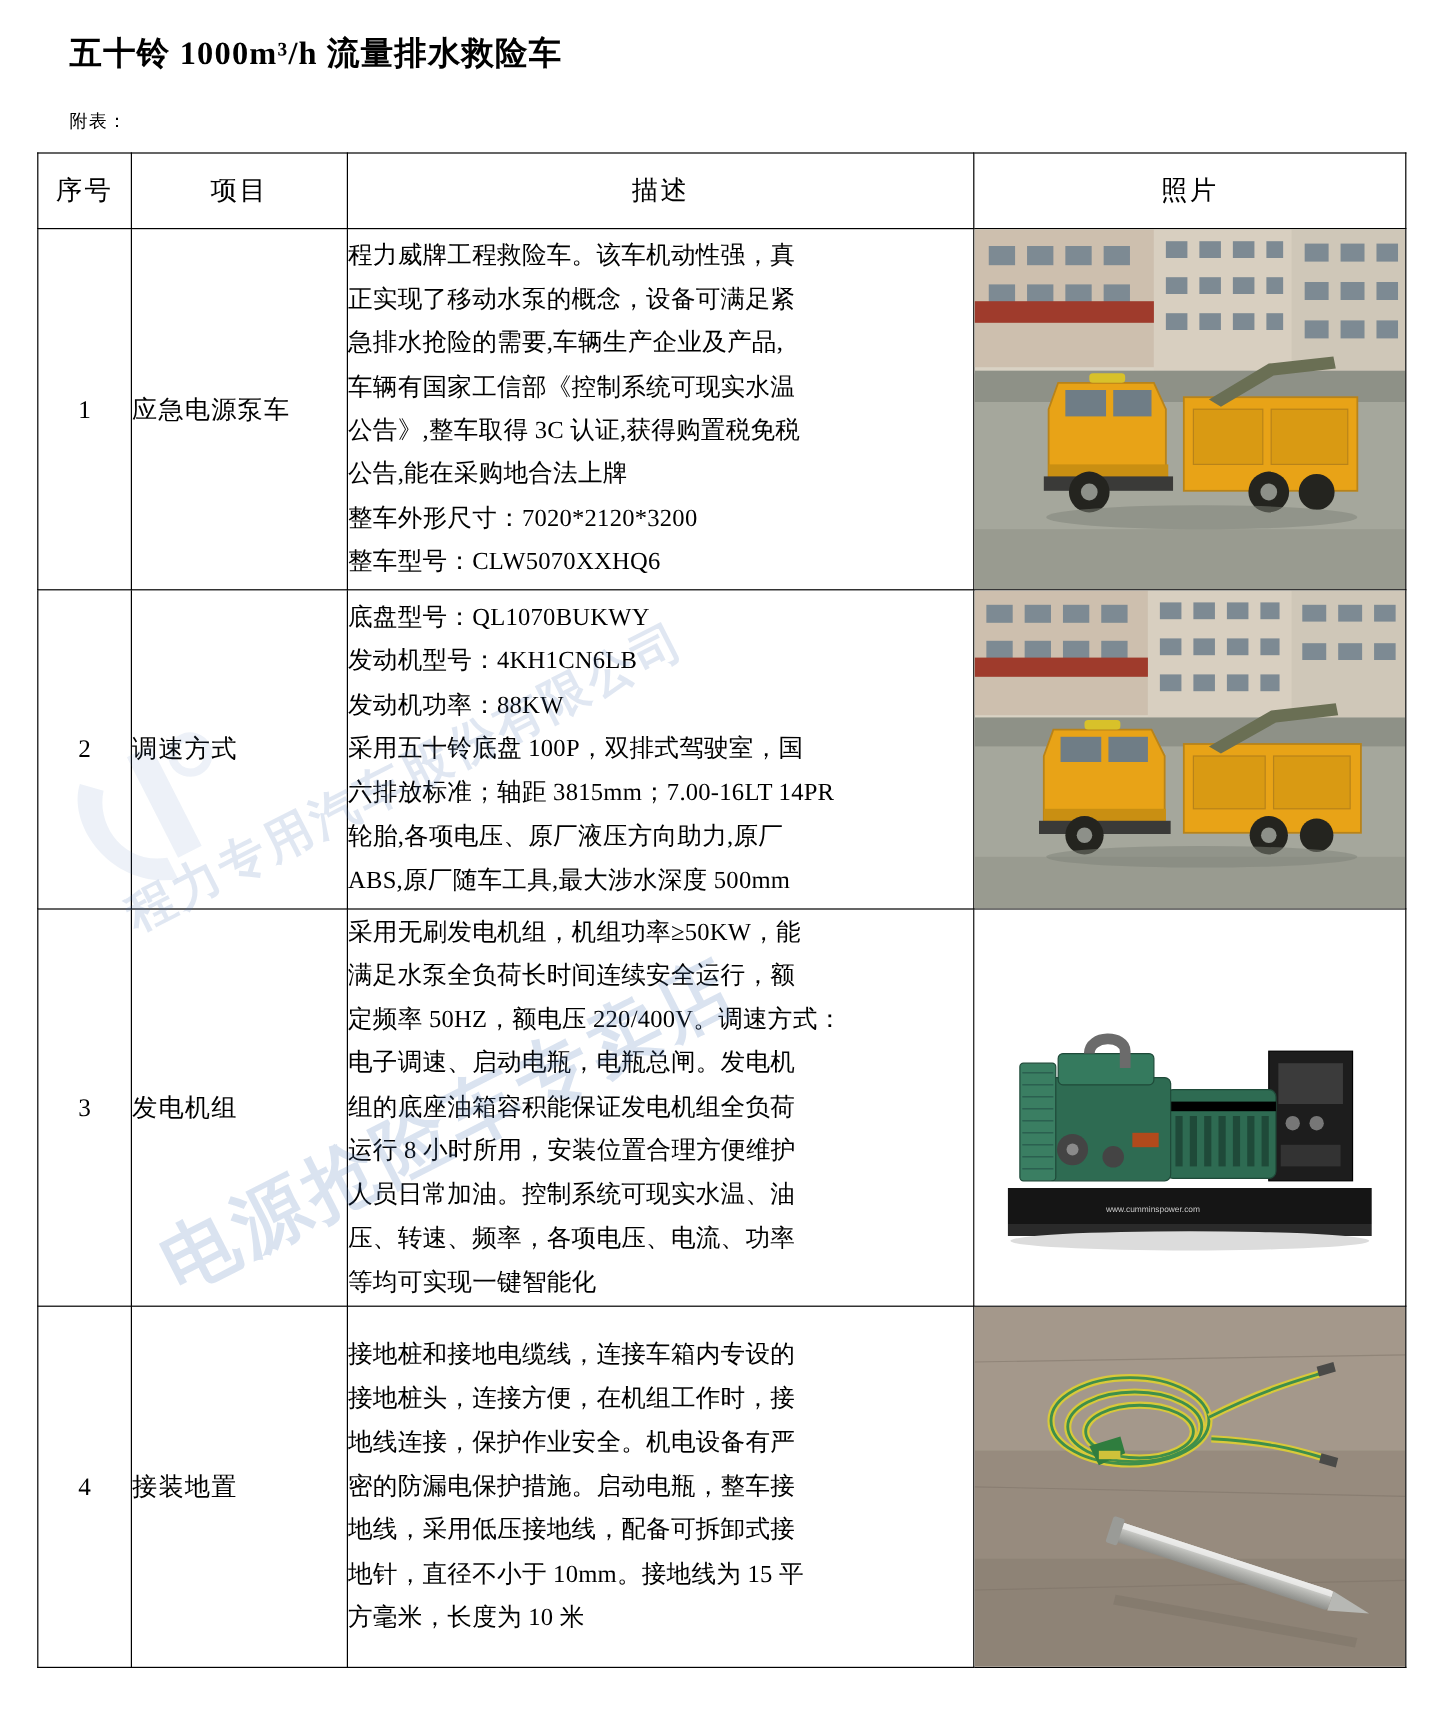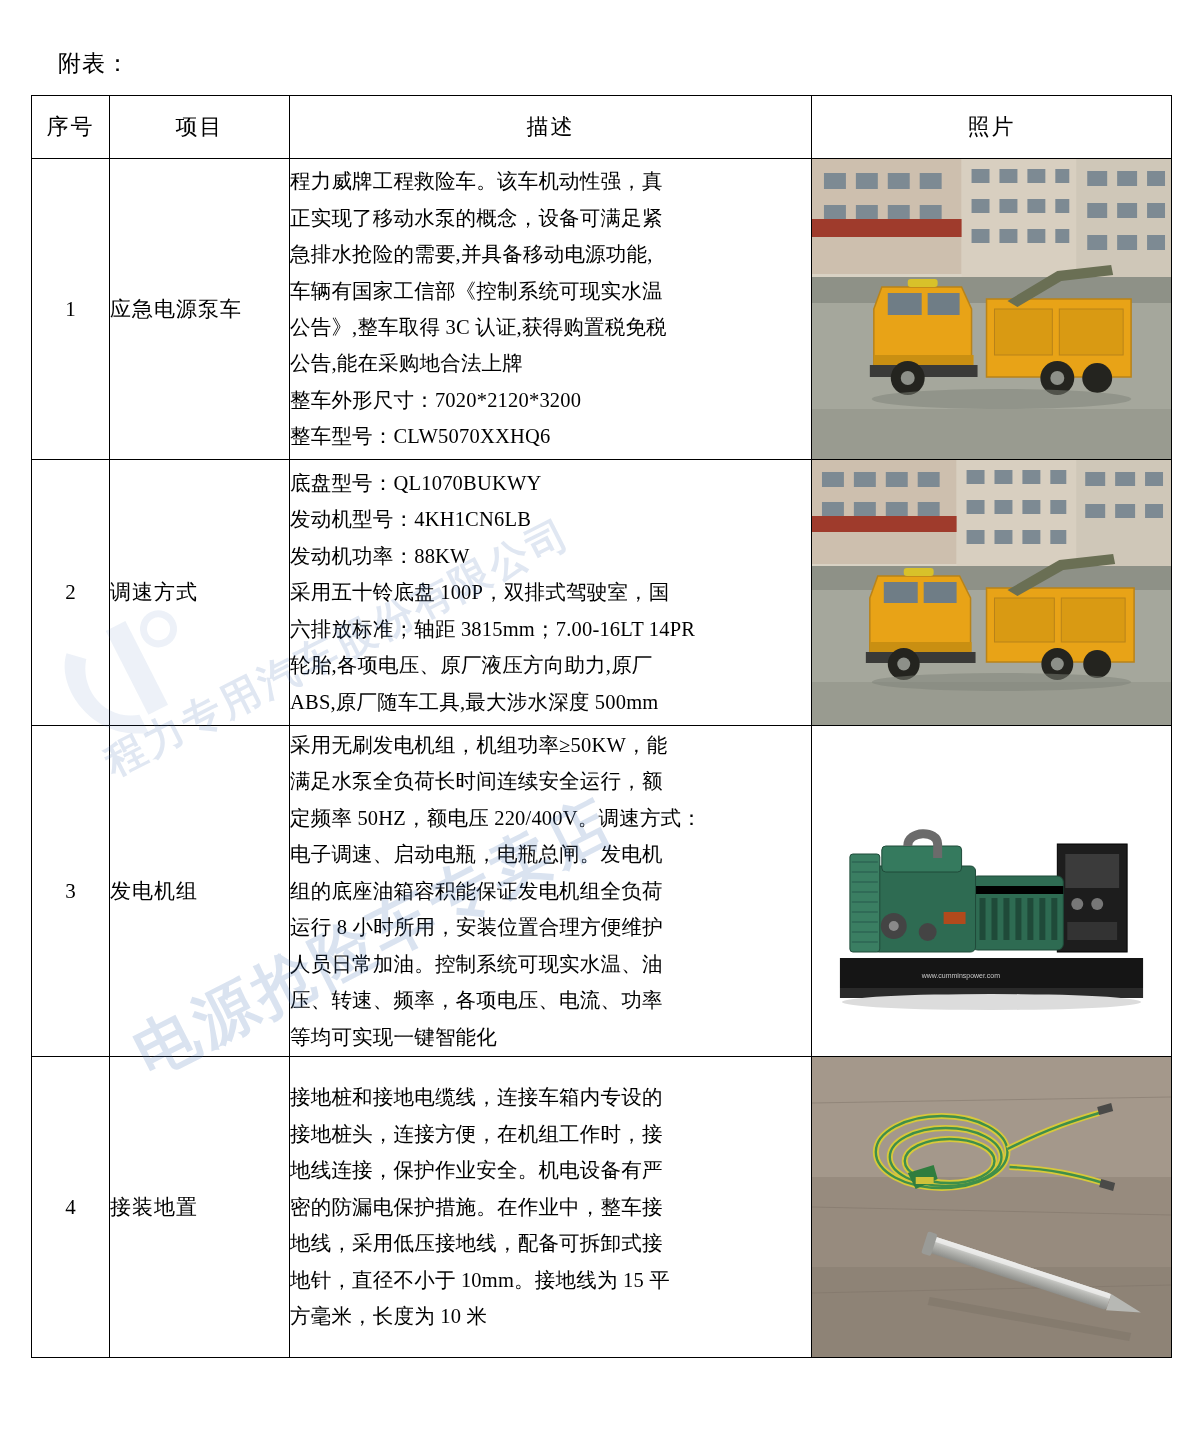--- a/index.html
+++ b/index.html
@@ -23,21 +23,21 @@
     position: relative;
   }
   .doc-title {
     font-size: 27px;
     font-weight: bold;
     letter-spacing: 1px;
     margin: 8px 0 0 28px;
     font-family: "Liberation Serif", "DejaVu Serif", serif;
   }
   .sub-label {
-    font-size: 23px;
+    font-size: 15px;
     margin: 30px 0 16px 28px;
     letter-spacing: 1px;
   }
   table.spec {
     border-collapse: collapse;
     width: 1140px;
     margin-left: 1px;
     table-layout: fixed;
   }
   table.spec td, table.spec th {
@@ -134,20 +134,21 @@
     top: 600px;
     transform: rotate(-27deg);
     opacity: 0.22;
   }
 </style>
 </head>
 <body>
 
 <div class="page">
 
+  <div class="doc-title">五十铃 1000m³/h 流量排水救险车</div>
 
   <div class="sub-label">附表：</div>
 
   <table class="spec">
     <colgroup>
       <col class="col-no">
       <col class="col-item">
       <col class="col-desc">
       <col class="col-photo">
     </colgroup>
@@ -160,21 +161,21 @@
       </tr>
     </thead>
     <tbody>
 
       <tr>
         <td class="no-cell">1</td>
         <td class="item-cell">应急电源泵车</td>
         <td class="desc-cell">
           <span class="line">程力威牌工程救险车。该车机动性强，真</span>
           <span class="line">正实现了移动水泵的概念，设备可满足紧</span>
-          <span class="line">急排水抢险的需要,并具备移动电源功能,</span>
+          <span class="line">急排水抢险的需要,车辆生产企业及产品,</span>
           <span class="line">车辆有国家工信部《控制系统可现实水温</span>
           <span class="line">公告》,整车取得 3C 认证,获得购置税免税</span>
           <span class="line">公告,能在采购地合法上牌</span>
           <span class="line">整车外形尺寸：7020*2120*3200</span>
           <span class="line">整车型号：CLW5070XXHQ6</span>
         </td>
         <td class="photo-cell">
           <div class="photo-frame" style="height:300px;">
             <svg viewBox="0 0 360 300" preserveAspectRatio="none">
               <defs>
@@ -404,21 +405,21 @@
         </td>
       </tr>
 
       <tr>
         <td class="no-cell">4</td>
         <td class="item-cell">接装地置</td>
         <td class="desc-cell">
           <span class="line">接地桩和接地电缆线，连接车箱内专设的</span>
           <span class="line">接地桩头，连接方便，在机组工作时，接</span>
           <span class="line">地线连接，保护作业安全。机电设备有严</span>
-          <span class="line">密的防漏电保护措施。在作业中，整车接</span>
+          <span class="line">密的防漏电保护措施。启动电瓶，整车接</span>
           <span class="line">地线，采用低压接地线，配备可拆卸式接</span>
           <span class="line">地针，直径不小于 10mm。接地线为 15 平</span>
           <span class="line center">方毫米，长度为 10 米</span>
         </td>
         <td class="photo-cell">
           <div class="photo-frame" style="height:300px;">
             <svg viewBox="0 0 360 300" preserveAspectRatio="none">
               <defs>
                 <linearGradient id="rodG" x1="0" y1="0" x2="0" y2="1">
                   <stop offset="0%" stop-color="#e6e6e4"></stop>

